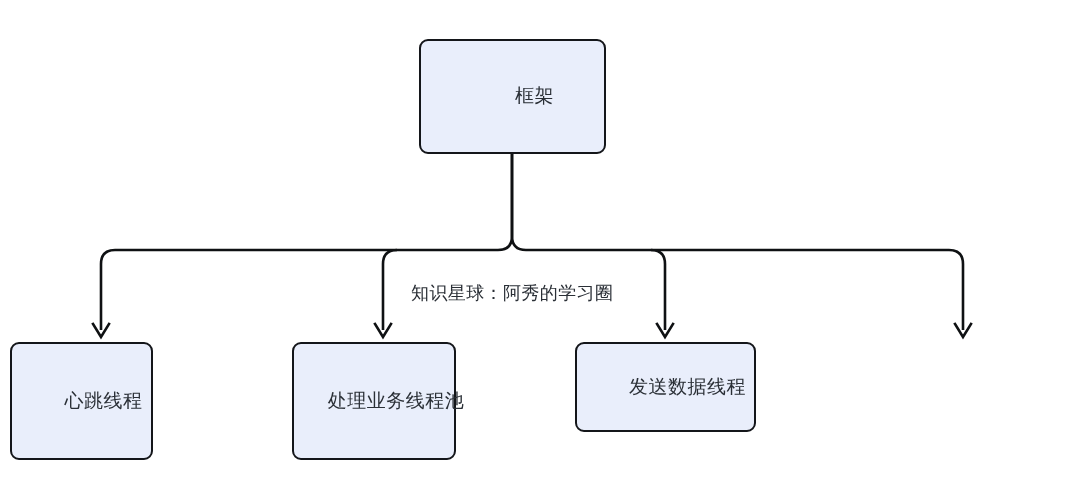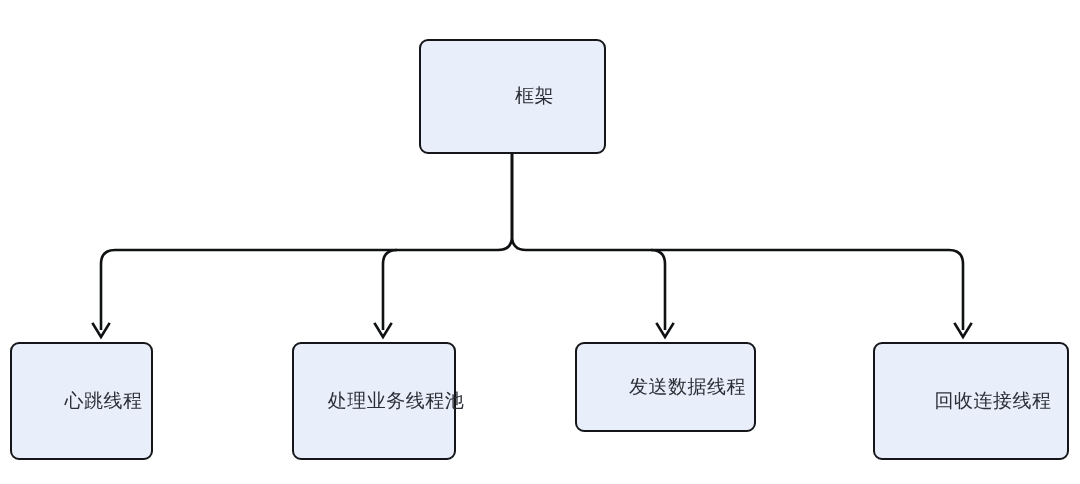--- a/index.html
+++ b/index.html
@@ -79,30 +79,28 @@
       <path d="M 375 324 L 383 337 L 391 324"></path>
       <path d="M 657 324 L 665 337 L 673 324"></path>
       <path d="M 955 324 L 963 337 L 971 324"></path>
     </g>
   </svg>
 
   <div class="node" style="left:419px; top:39px; width:187px; height:115px;">
     <span>框架</span>
   </div>
 
+  <div class="edge-label" style="left:408px; top:281px;">知识星球：阿秀的学习圈</div>
 
   <div class="node" style="left:10px; top:342px; width:143px; height:118px;">
     <span>心跳线程</span>
   </div>
 
   <div class="node" style="left:292px; top:342px; width:164px; height:118px;">
     <span>处理业务线程池</span>
   </div>
 
   <div class="node" style="left:575px; top:342px; width:181px; height:90px;">
     <span>发送数据线程</span>
   </div>
 
-  <div class="node" style="left:873px; top:342px; width:196px; height:118px;">
-    <span>回收连接线程</span>
-  </div>
 
 </div>
 
 </body></html>

